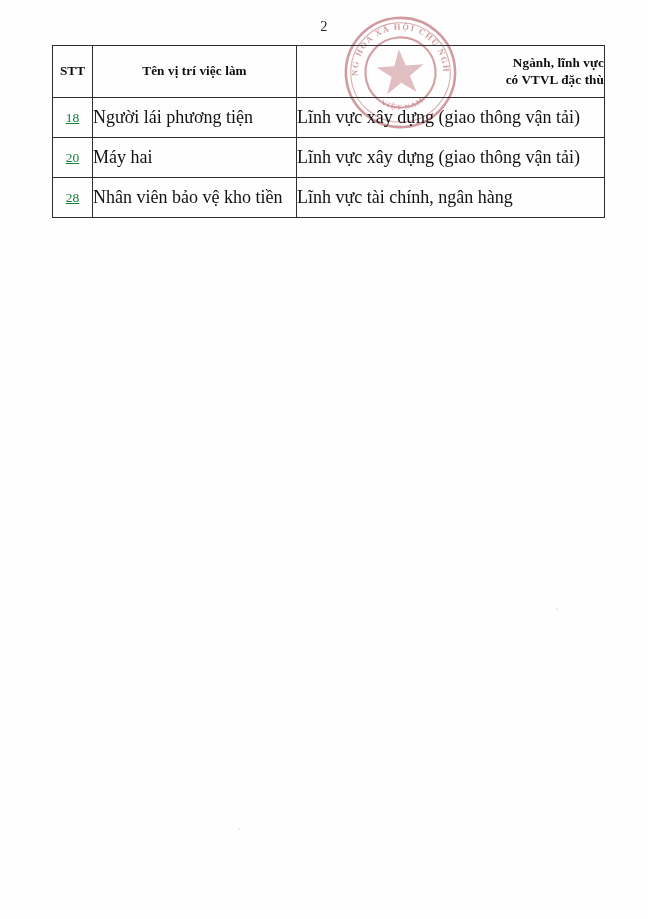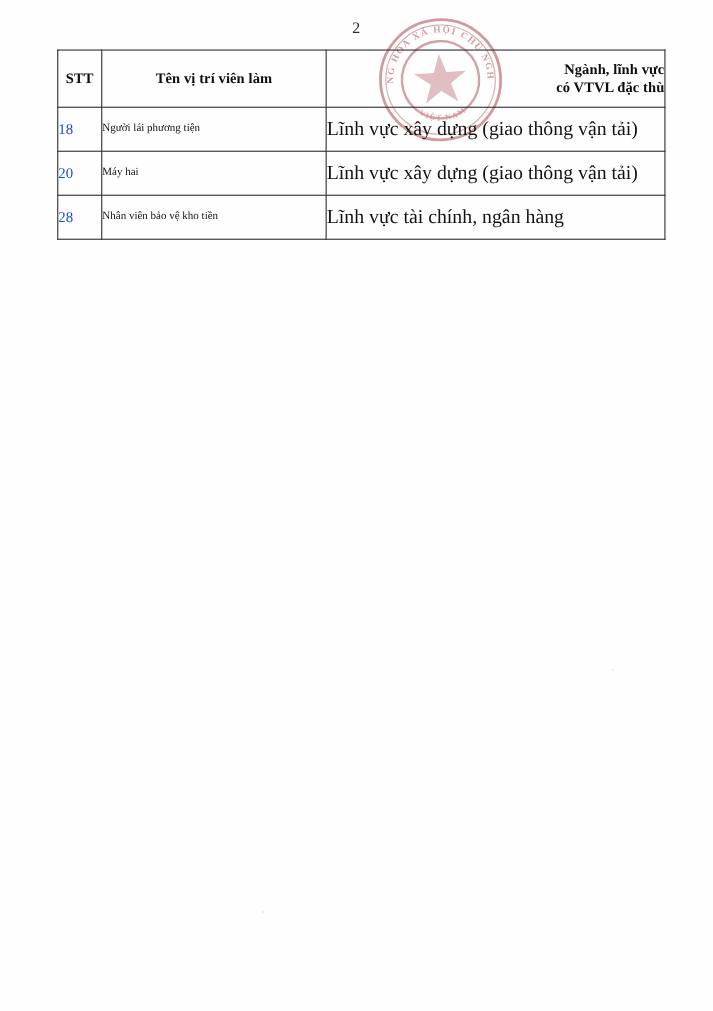--- a/index.html
+++ b/index.html
@@ -81,26 +81,28 @@
     letter-spacing: 0.1px;
   }
   .hdr-stt { font-size: 13.2px; }
   .hdr-sector .ln { display: block; text-align: right; }
 
   
   .body-row td { height: 39px; }
   .body-row.tall td { height: 44px; }
 
   .cell-stt {
+    text-align: center;
     font-size: 13.5px;
-    color: #1d4ed8;
+    color: #15803d;
+    text-decoration: underline;
   }
   .cell-text {
     text-align: left;
-    font-size: 10px;
+    font-size: 18px;
     line-height: 1.22;
     padding: 0 5px 0 6px;
     color: #121212;
   }
   .cell-sector {
     text-align: left;
     font-size: 18px;
     line-height: 1.22;
     padding: 0 4px 0 6px;
     color: #121212;
@@ -152,21 +154,21 @@
 
   <table class="doc-table">
     <colgroup>
       <col class="c-stt">
         <col class="c-title">
         <col class="c-sector">
     </colgroup>
     <thead>
       <tr class="hdr-row">
         <th class="hdr-stt">STT</th>
-        <th>Tên vị trí viên làm</th>
+        <th>Tên vị trí việc làm</th>
         <th class="hdr-sector">
           <span class="ln">Ngành, lĩnh vực</span>
           <span class="ln">có VTVL đặc thù</span>
         </th>
       </tr>
     </thead>
     <tbody>
       <tr class="body-row">
         <td class="cell-stt">18</td>
         <td class="cell-text">Người lái phương tiện</td>

